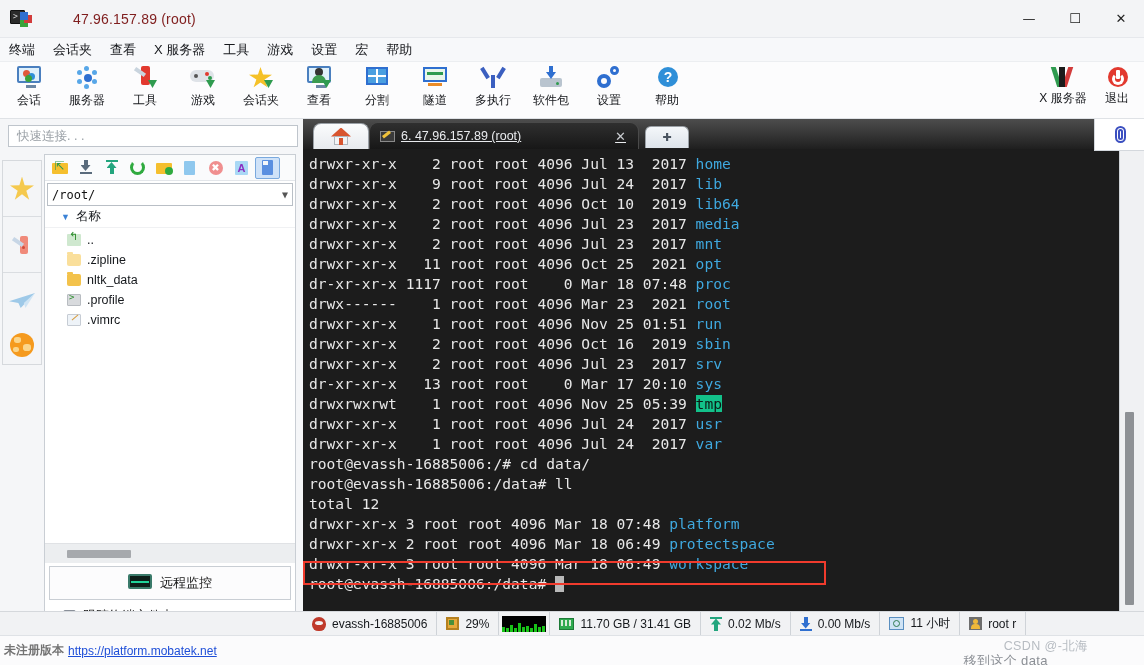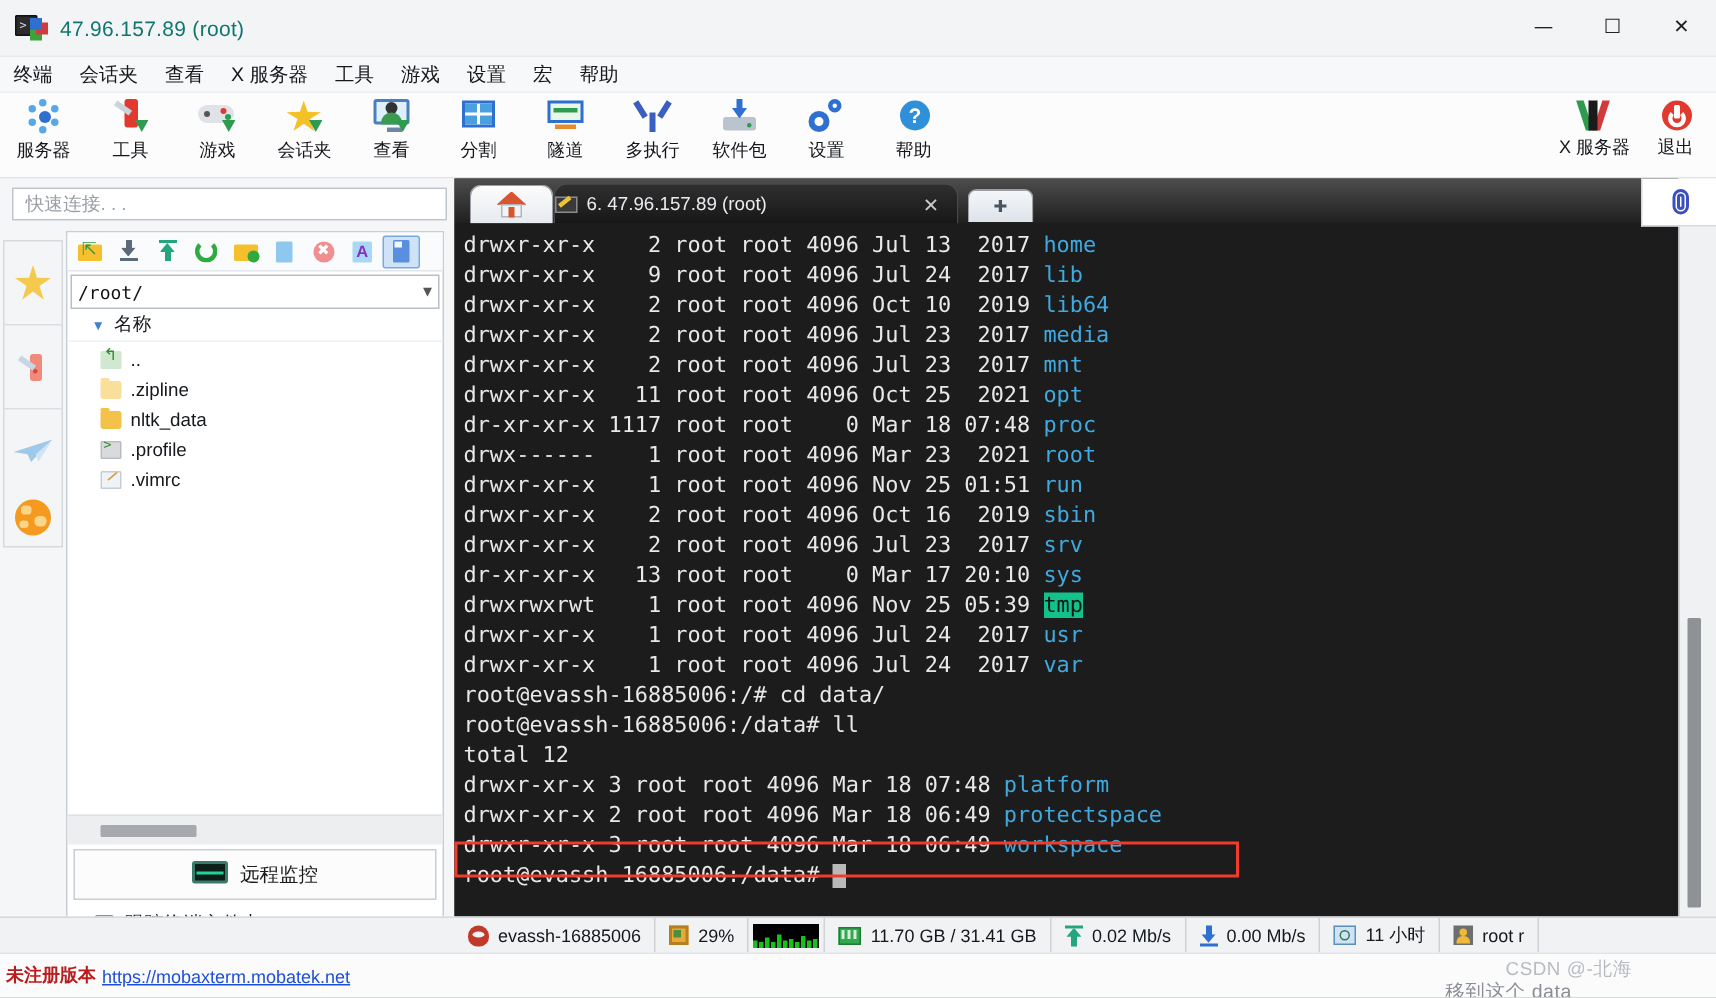--- a/index.html
+++ b/index.html
@@ -36,21 +36,21 @@
   }
   #app-icon .mi-term:after {
     content: ">"; color: #cfcfcf; font-size: 8px;
     position: absolute; left: 2px; top: 0px; line-height: 11px;
     font-family: "DejaVu Sans Mono", monospace;
   }
   #app-icon .mi-g { position:absolute; width:8px; height:8px; }
   #app-icon .mi-g1 { left: 10px; top: 11px; background: #3aa33a; }
   #app-icon .mi-g2 { left: 14px; top: 7px;  background: #d23b3b; }
   #app-icon .mi-g3 { left: 10px; top: 4px;  background: #2f6fd0; }
-  #title-text { font-size: 14px; color: #0f766e; letter-spacing: .2px; }
+  #title-text { font-size: 14px; color: #7f1d1d; letter-spacing: .2px; margin-left: 33px; }
   #win-controls { margin-left: auto; display: flex; height: 38px; }
   .wc { width: 46px; height: 38px; display: flex; align-items: center; justify-content: center;
         color: #222; font-size: 13px; font-family: "DejaVu Sans", sans-serif; }
 
   
   #menubar {
     position: absolute; left: 0; top: 38px; width: 1144px; height: 24px;
     background: #f7f8fa; display: flex; align-items: center;
     border-bottom: 1px solid #eceef1;
   }
@@ -155,26 +155,26 @@
     background: linear-gradient(#4d4d4d, #1f1f1f);
     display: flex; align-items: flex-end;
   }
   .tab-home {
     width: 56px; height: 26px; margin-left: 10px;
     background: linear-gradient(#fbfcfd,#e7eaee);
     border-radius: 8px 8px 0 0; border: 1px solid #9aa0a6; border-bottom: none;
     display: flex; align-items: center; justify-content: center;
   }
   .tab-active {
-    height: 27px; min-width: 270px; padding: 0 4px 0 0;
+    height: 27px; min-width: 270px; padding: 0 4px 0 10px;
     background: linear-gradient(#2f2f2f, #171717);
     border-radius: 9px 9px 0 0;
     border: 1px solid #4a4a4a; border-bottom: none;
     display: flex; align-items: center; gap: 6px;
-    color: #e9ebee; font-size: 12.5px;
+    color: #e9ebee; font-size: 12.5px; text-decoration: underline;
   }
   .tab-close { margin-left: auto; padding: 0 8px; color: #c9ccd0; font-size: 13px; }
   .tab-plus {
     width: 44px; height: 22px; margin-left: 6px; margin-bottom: 1px;
     background: linear-gradient(#f4f7fa,#dde3ea);
     border: 1px solid #9aa0a6; border-radius: 6px 6px 0 0; border-bottom: none;
     display: flex; align-items: center; justify-content: center;
     color: #3b4busy; color: #4a5460; font-size: 11px;
   }
   #terminal {
@@ -218,21 +218,21 @@
     padding: 0 9px; border-right: 1px solid #cfd3d8; white-space: nowrap; }
   .st-graph { width: 44px; height: 16px; background: #000; position: relative; overflow: hidden; }
   .st-graph i { position: absolute; bottom: 0; width: 3px; background: #17c217; }
 
   
   #bottombar {
     position: absolute; left: 0; top: 635px; width: 1144px; height: 30px;
     background: #fbfbfc; border-top: 1px solid #dfe2e6;
     display: flex; align-items: center; padding-left: 4px; font-size: 12px;
   }
-  #bb-unreg { font-weight: bold; color: #b91c1c; }
+  #bb-unreg { font-weight: bold; color: #737373; }
   #bb-msg { color: #222; margin-left: 3px; }
   #bb-link { color: #1f4fd8; margin-left: 4px; }
   #bb-leftpanel {
     position: absolute; left: 0; top: 611px; width: 303px; height: 24px;
     background: #f1f2f4; border-top: 1px solid #d5d8dc;
   }
 
   
   #watermark {
     position: absolute; right: 56px; top: 638px;
@@ -274,20 +274,29 @@
     <div class="menu-item">X 服务器</div>
     <div class="menu-item">工具</div>
     <div class="menu-item">游戏</div>
     <div class="menu-item">设置</div>
     <div class="menu-item">宏</div>
     <div class="menu-item">帮助</div>
   </div>
 
   <div id="toolbar">
 
+    <div class="tb-btn">
+      <div class="tb-ico">
+        <div class="monitor"></div>
+        <div class="dot" style="left:9px;top:5px;width:7px;height:7px;background:#e05a3a;"></div>
+        <div class="dot" style="left:14px;top:8px;width:7px;height:7px;background:#2f8fd8;"></div>
+        <div class="dot" style="left:11px;top:10px;width:7px;height:7px;background:#3aa33a;"></div>
+      </div>
+      <div class="tb-lbl">会话</div>
+    </div>
 
     <div class="tb-btn">
       <div class="tb-ico">
         <div class="dot" style="left:12px;top:9px;width:8px;height:8px;background:#2f6fd0;"></div>
         <div class="dot" style="left:12px;top:1px;width:5px;height:5px;background:#58a7e8;"></div>
         <div class="dot" style="left:20px;top:5px;width:5px;height:5px;background:#58a7e8;"></div>
         <div class="dot" style="left:20px;top:14px;width:5px;height:5px;background:#58a7e8;"></div>
         <div class="dot" style="left:12px;top:19px;width:5px;height:5px;background:#58a7e8;"></div>
         <div class="dot" style="left:5px;top:14px;width:5px;height:5px;background:#58a7e8;"></div>
         <div class="dot" style="left:5px;top:5px;width:5px;height:5px;background:#58a7e8;"></div>
@@ -647,21 +656,21 @@
         <span style="position:absolute;inset:0;background:#6e6e6e;display:block;"></span>
         <span style="position:absolute;left:4px;top:2px;width:5px;height:5px;background:#f0b93a;border-radius:50%;display:block;"></span>
         <span style="position:absolute;left:2px;top:7px;width:9px;height:5px;background:#f0b93a;border-radius:4px 4px 0 0;display:block;"></span>
       </span>
       <span>root  r</span>
     </div>
   </div>
 
   <div id="bottombar">
     <span id="bb-unreg">未注册版本</span>
-    <a id="bb-link" href="#">https://mobaxterm.mobatek.net</a>
+    <a id="bb-link" href="#">https://platform.mobatek.net</a>
   </div>
 
   <div id="watermark">CSDN @-北海</div>
   <div id="watermark2">
     <span>移到这个 data</span>
   </div>
 
 </div>
 
 </body></html>

